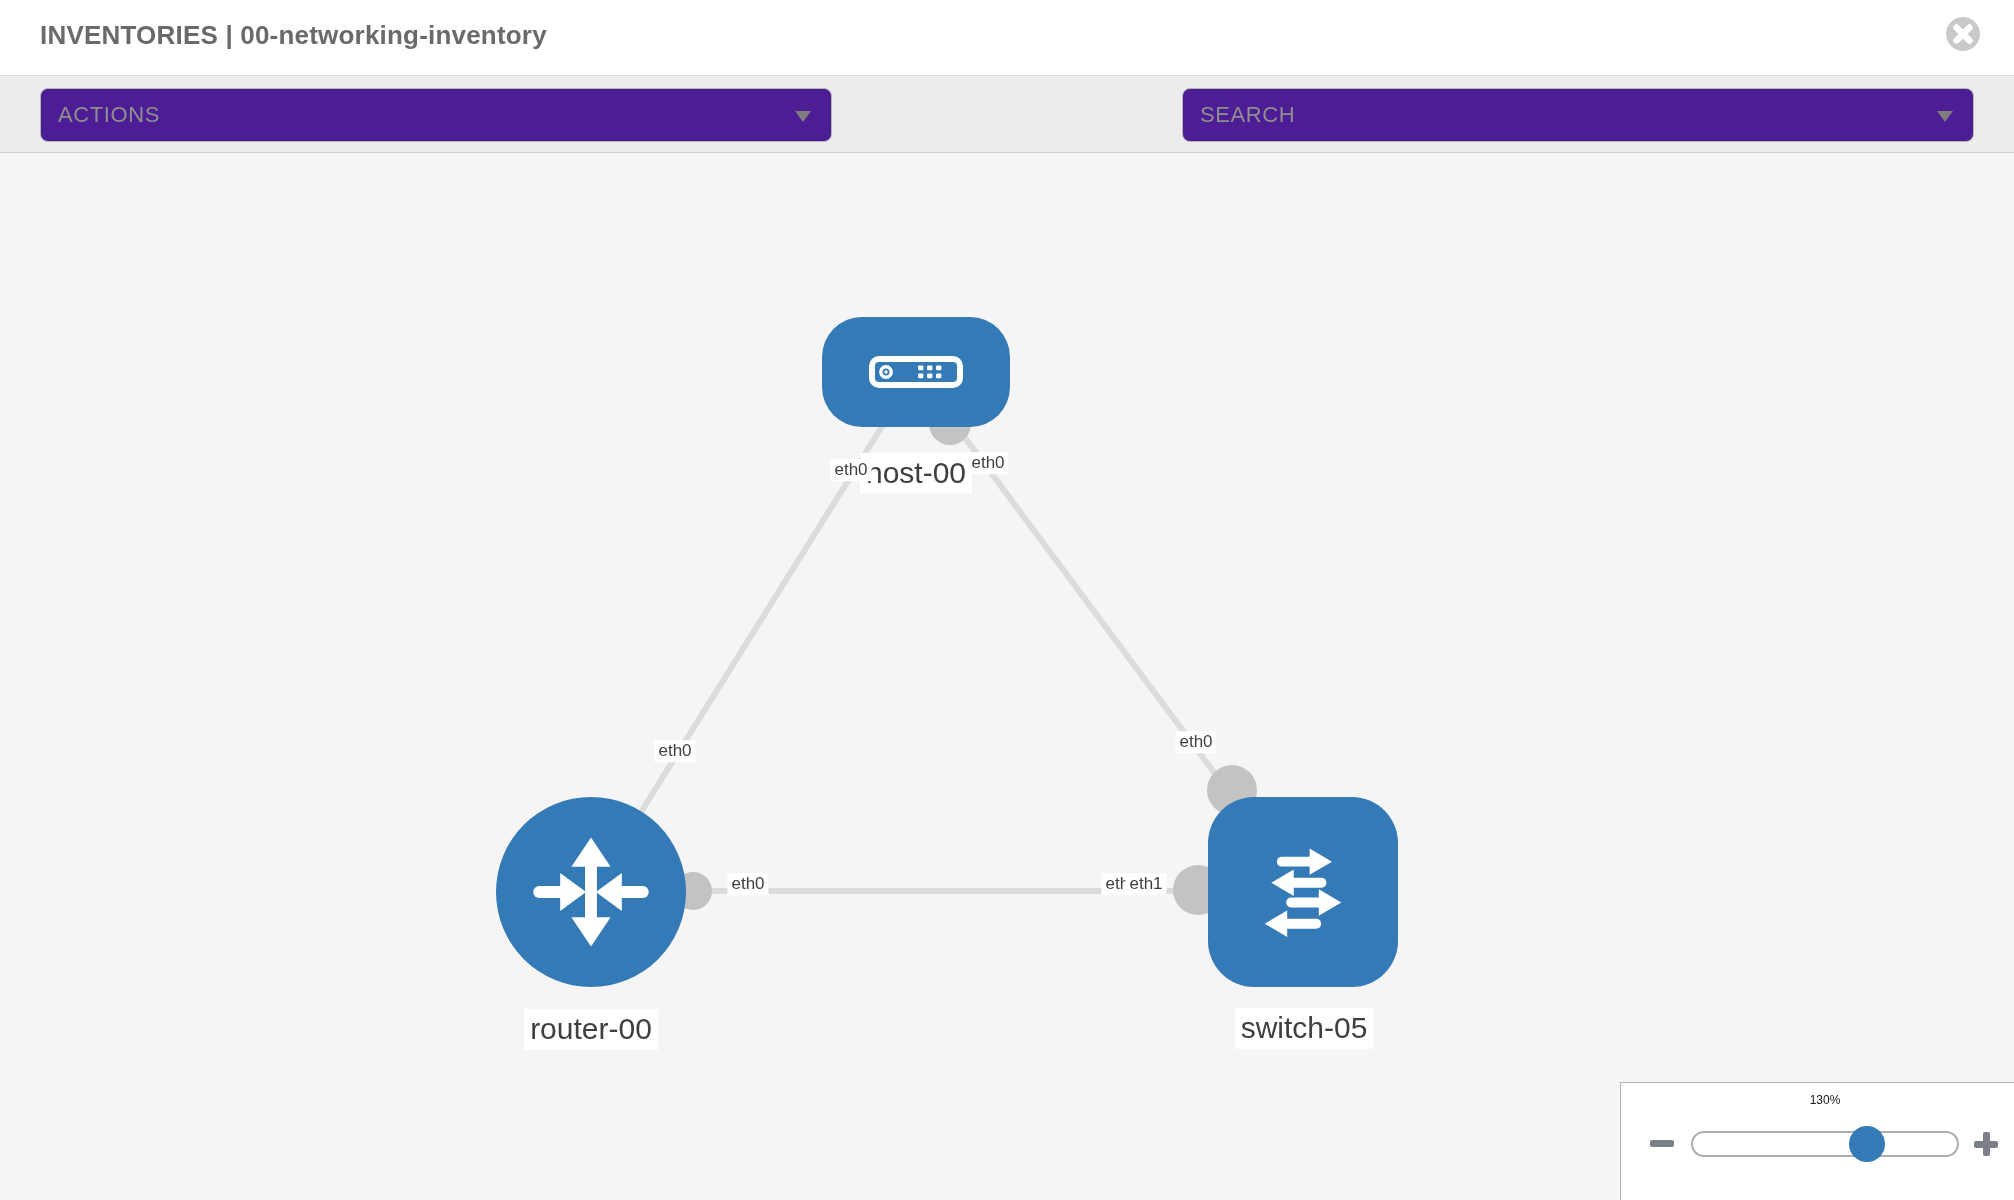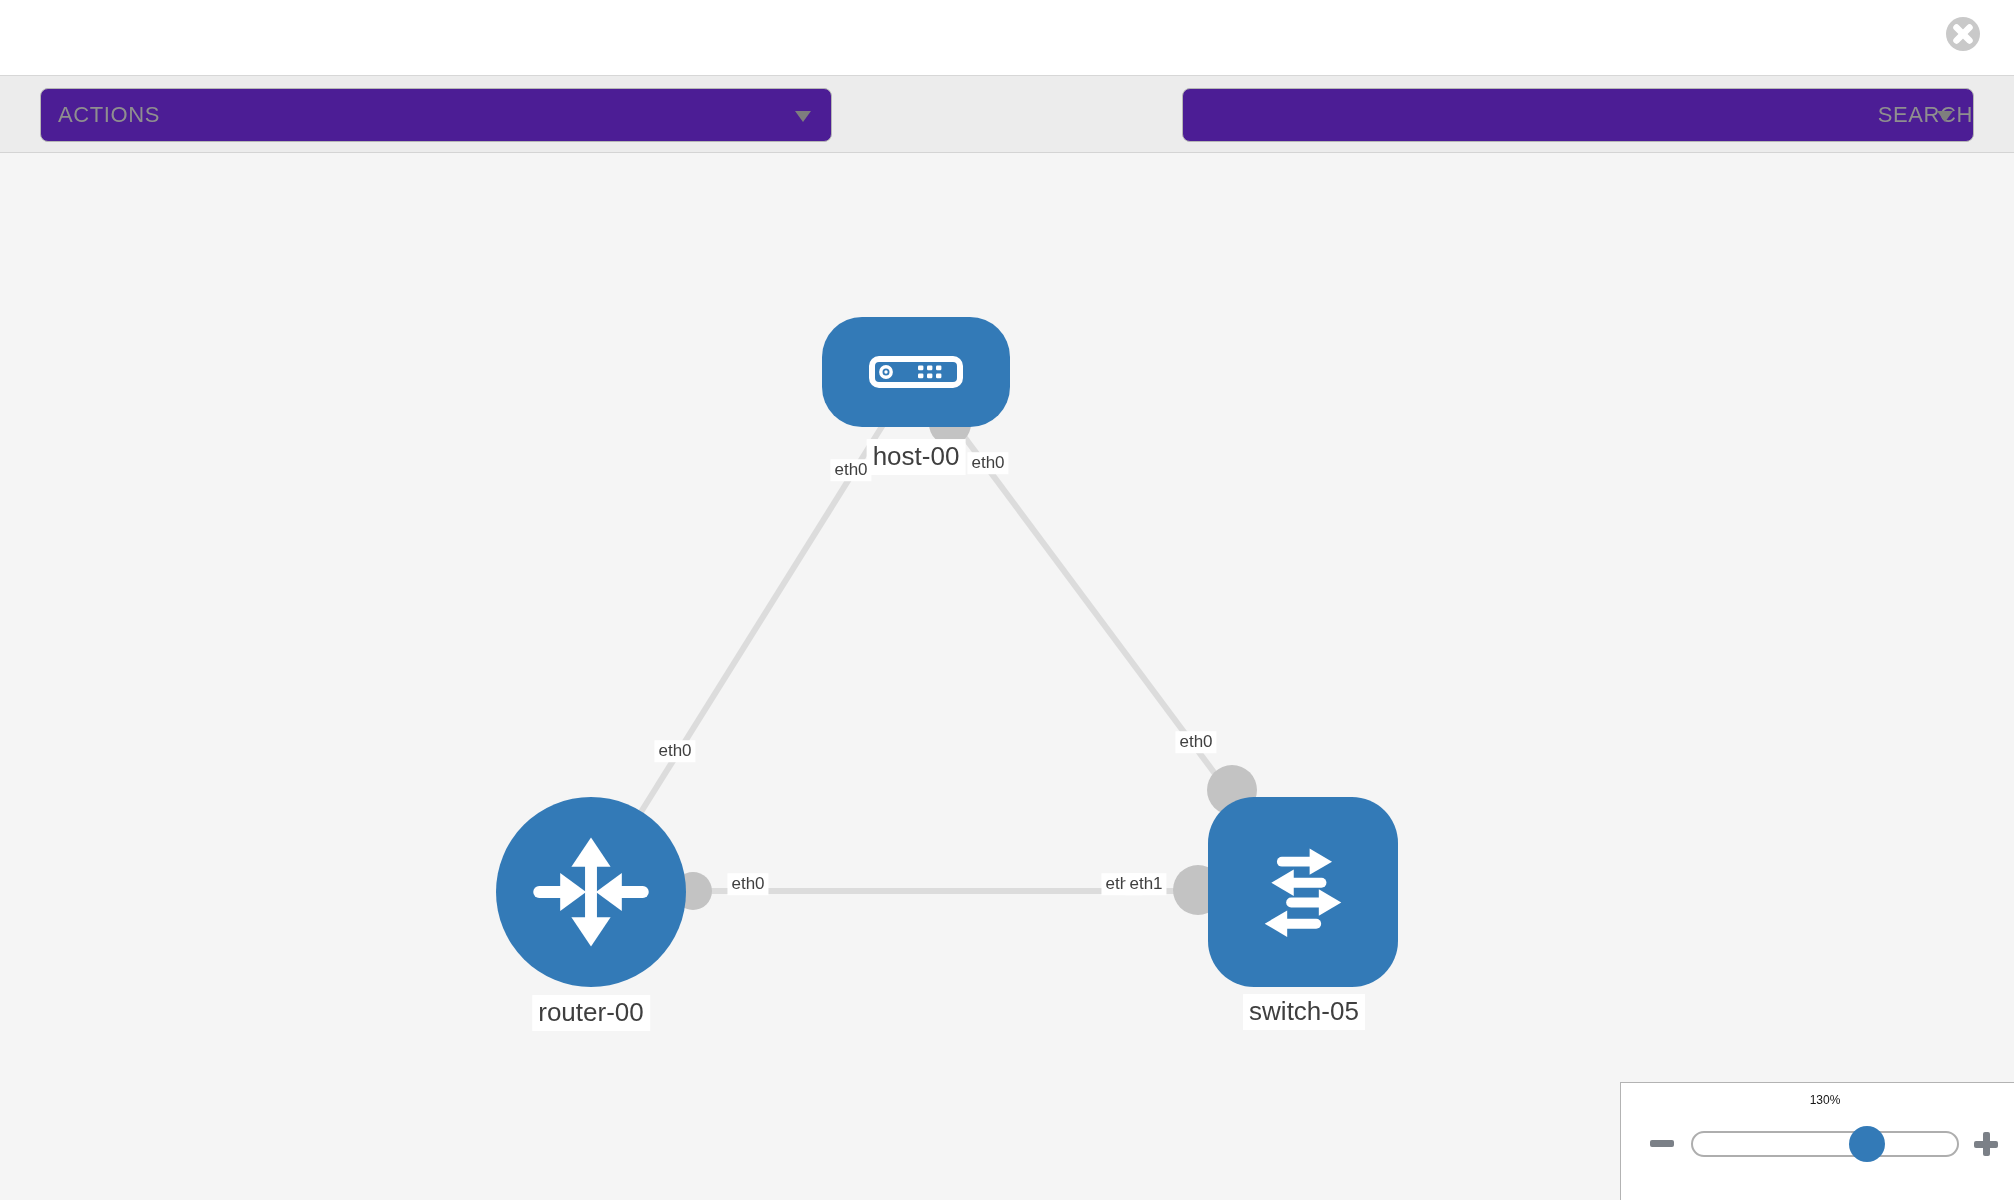--- a/index.html
+++ b/index.html
@@ -32,21 +32,21 @@
   }
   .select-box {
     position: absolute; top: 12px; height: 54px;
     background: #4c1d95; border: 1px solid #b6b6b6; border-radius: 8px;
     display: flex; align-items: center; cursor: pointer;
   }
   .select-box .select-label {
     font-size: 22px; color: #8f8f8f; padding-left: 17px; letter-spacing: 0.6px;
   }
   .select-actions { left: 40px; width: 792px; }
-  .select-search { left: 1182px; width: 792px; justify-content: flex-end; }
+  .select-search { left: 1182px; width: 792px; }
   .caret {
     position: absolute; right: 20px; top: 22px; width: 0; height: 0;
     border-left: 8px solid transparent; border-right: 8px solid transparent;
     border-top: 11px solid #7e7e7e;
   }
   .tool-icon { position: absolute; top: 97px; width: 34px; height: 34px; cursor: pointer; }
   .tool-icon.wrench { left: 1049px; }
   .tool-icon.key { left: 1116px; }
 
   
@@ -59,21 +59,21 @@
   .node { position: absolute; z-index: 2; background: var(--node-blue, #337ab7);
           display: flex; align-items: center; justify-content: center; cursor: pointer; }
   .node-host   { left: 822px;  top: 164px;   width: 188px; height: 110px; border-radius: 40px; }
   .node-router { left: 496px;  top: 644px;   width: 190px; height: 190px; border-radius: 50%; }
   .node-switch { left: 1208px; top: 644px;   width: 190px; height: 190px; border-radius: 46px; }
 
   .lbl {
     position: absolute; z-index: 3; transform: translate(-50%, -50%);
     background: #ffffff; color: #3f3f3f; white-space: nowrap; line-height: 1.15;
   }
-  .node-label { font-size: 26px; padding: 3px 6px; }
+  .node-label { font-size: 30px; padding: 3px 6px; margin-top: 16px; }
   .if-label   { font-size: 17px; padding: 1px 4px; }
 
   
   .zoom-panel {
     position: absolute; left: 1620px; top: 929px; width: 400px; height: 125px;
     background: #ffffff; border: 1px solid #b3b3b3; z-index: 5;
   }
   .zoom-level {
     position: absolute; left: 70px; top: 10px; width: 268px;
     text-align: center; font-size: 12px; color: #161616;
@@ -92,20 +92,21 @@
   }
   .zoom-knob {
     position: absolute; left: 156px; top: -7px; width: 36px; height: 36px;
     border-radius: 50%; background: var(--node-blue, #337ab7); cursor: pointer;
   }
 </style>
 </head>
 <body>
 
 <div class="header">
+  <div class="page-title">INVENTORIES | 00-networking-inventory</div>
   <div class="close-btn">
     <svg width="36" height="36" viewBox="0 0 36 36">
       <circle cx="18" cy="18" r="17" fill="#c9c9c9"></circle>
       <line x1="11.5" y1="11.5" x2="24.5" y2="24.5" stroke="#ffffff" stroke-width="6.5" stroke-linecap="round"></line>
       <line x1="24.5" y1="11.5" x2="11.5" y2="24.5" stroke="#ffffff" stroke-width="6.5" stroke-linecap="round"></line>
     </svg>
   </div>
 </div>
 
 <div class="toolbar">

